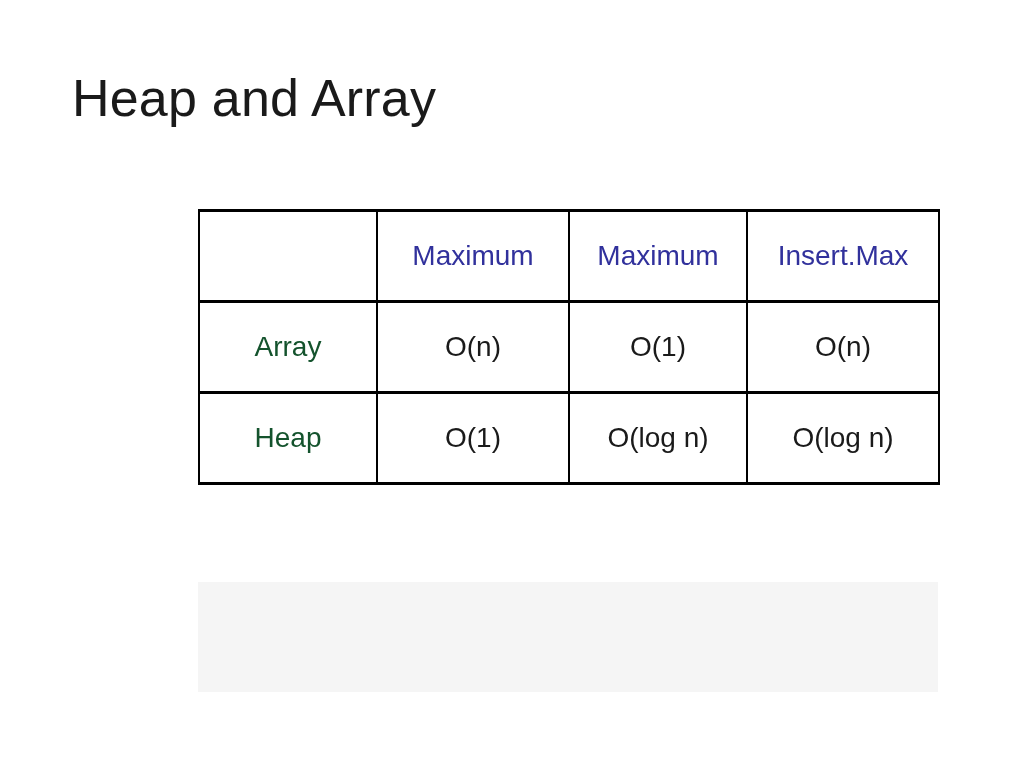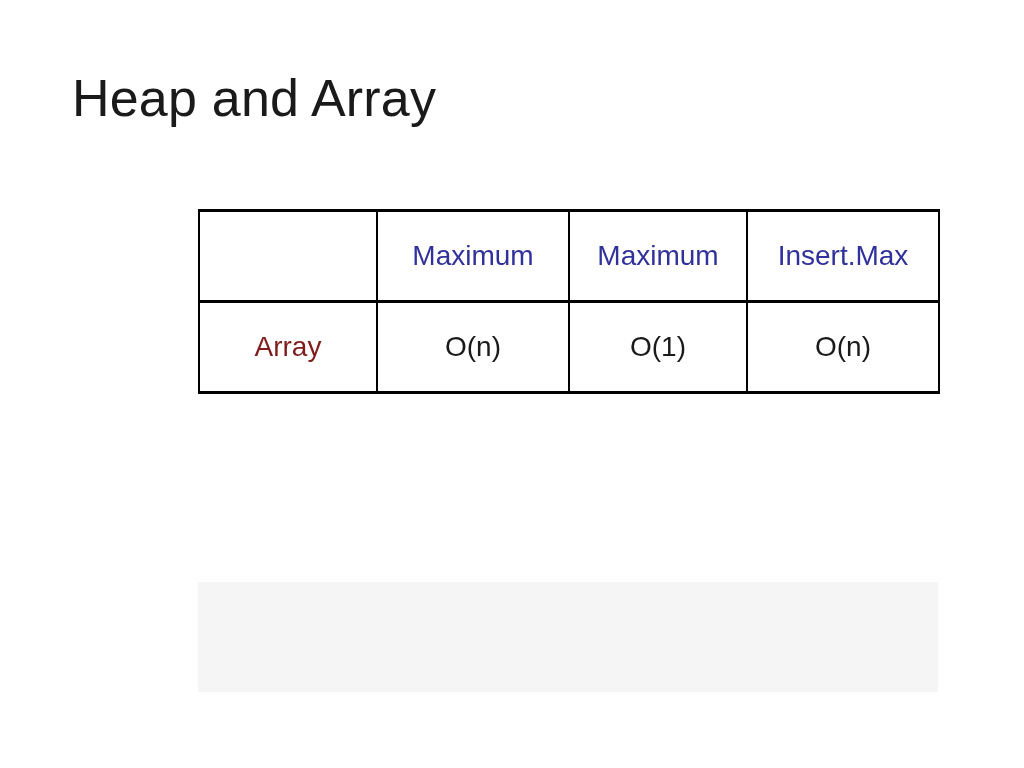--- a/index.html
+++ b/index.html
@@ -48,21 +48,21 @@
     font-weight: 300;
     padding: 0 6px;
   }
   .tbl tr.toprow td, .tbl tr.toprow th {
     border-top-width: 3px;
   }
   .tbl td.hdr {
     color: #31319c;
   }
   .tbl td.rowhdr {
-    color: #7f1d1d;
+    color: #14532d;
   }
   .tbl td.corner {
     
   }
   .extra {
     position: absolute;
     left: 198px;
     top: 582px;
     width: 740px;
     height: 110px;
@@ -89,18 +89,24 @@
       <td class="hdr">Maximum</td>
       <td class="hdr">Maximum</td>
       <td class="hdr">Insert.Max</td>
     </tr>
     <tr>
       <td class="rowhdr">Array</td>
       <td>O(n)</td>
       <td>O(1)</td>
       <td>O(n)</td>
     </tr>
+    <tr>
+      <td class="rowhdr">Heap</td>
+      <td>O(1)</td>
+      <td>O(log n)</td>
+      <td>O(log n)</td>
+    </tr>
   </tbody>
     </table>
 
   <div class="extra"></div>
 
 </div>
 
 </body></html>

